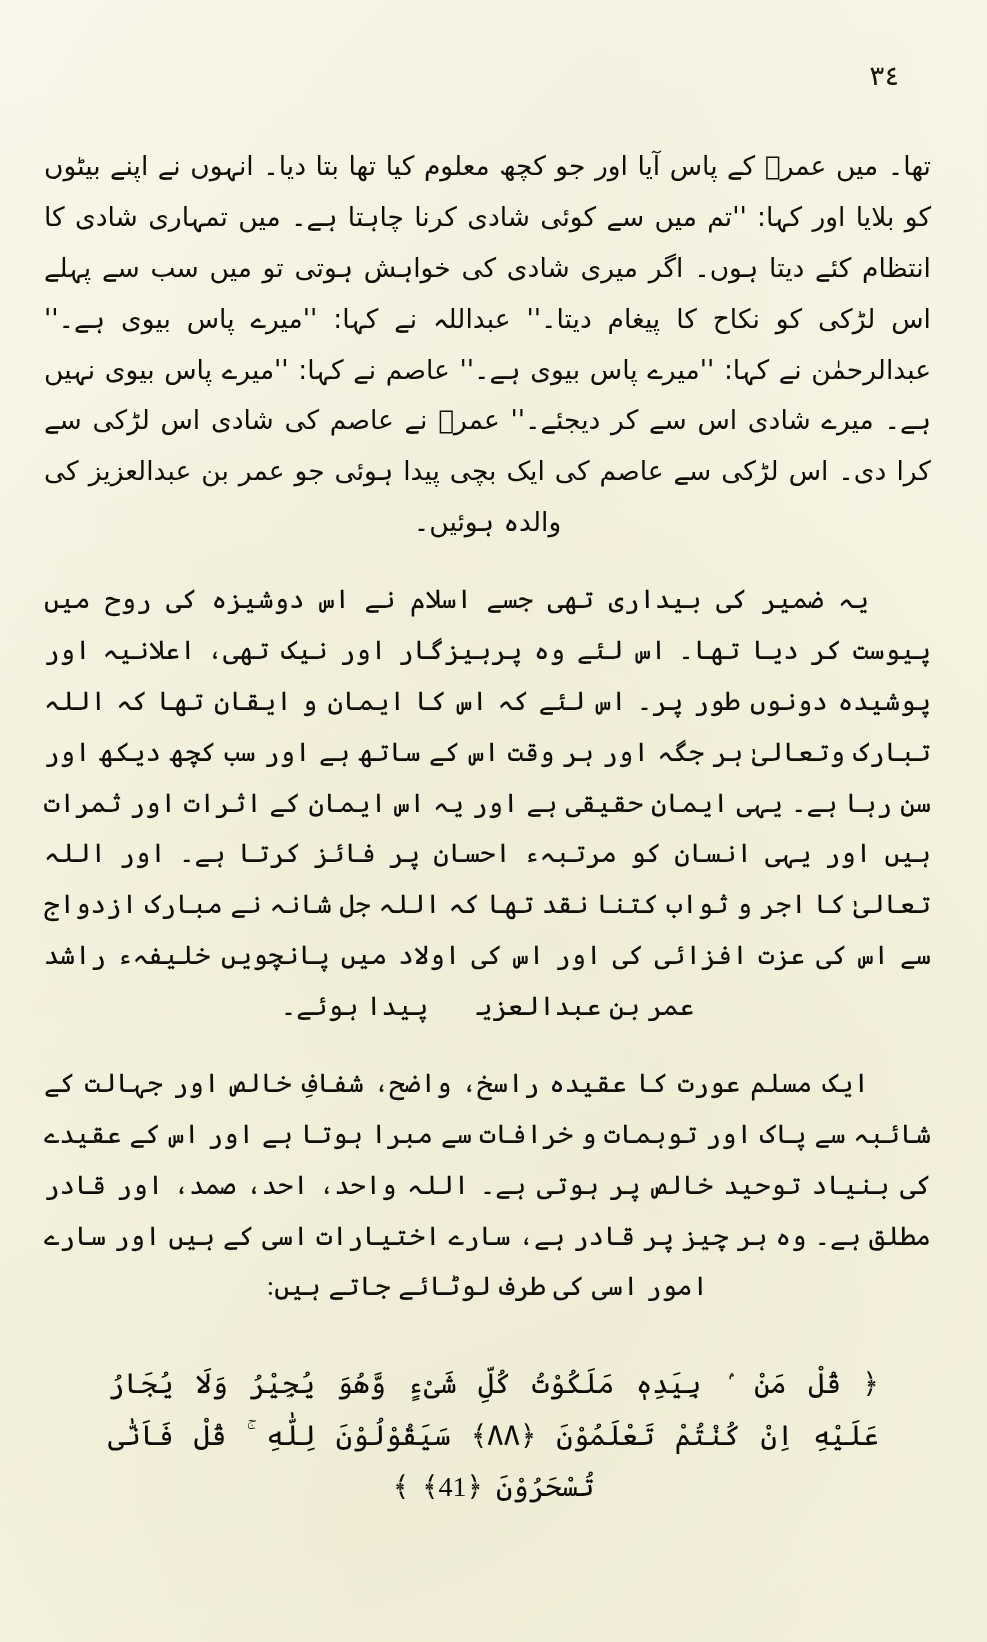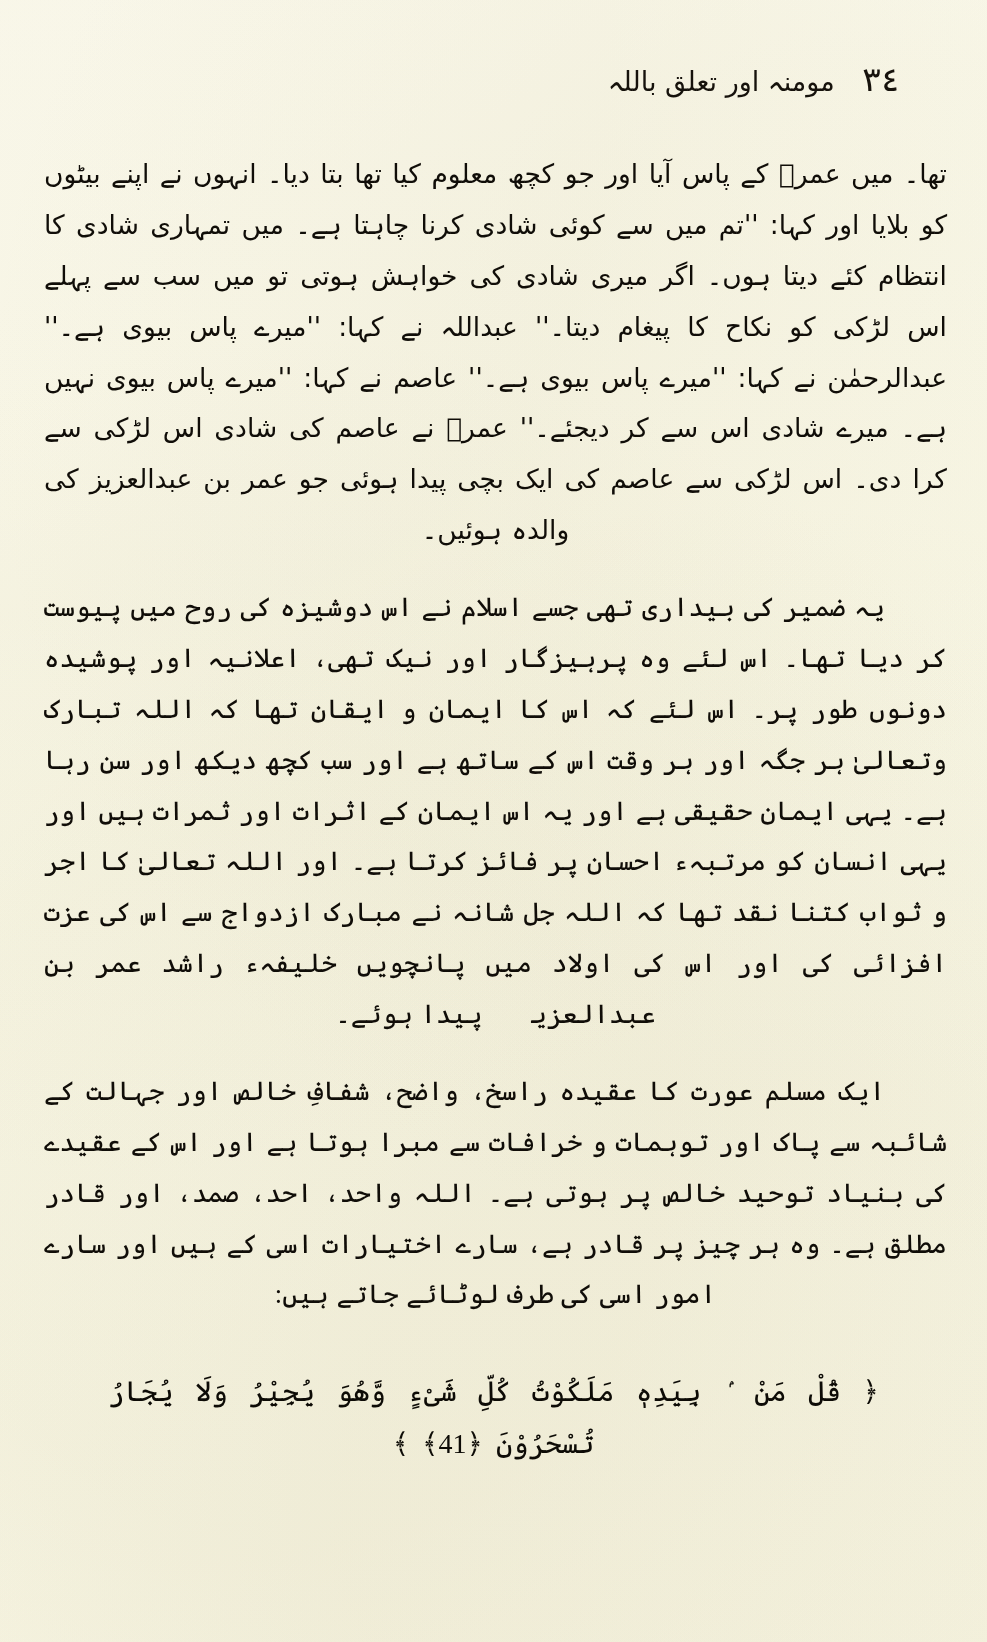--- a/index.html
+++ b/index.html
@@ -47,35 +47,35 @@
   .header {
     display: flex;
     flex-direction: row;
     justify-content: flex-start;
     align-items: baseline;
     gap: 28px;
     padding: 62px 88px 0 88px;
   }
   .header-page-number {
     font-family: Liberation Serif, serif;
-    font-size: 31px;
+    font-size: 25px;
     color: #16120c;
     letter-spacing: 1px;
     white-space: nowrap;
   }
   .header-title {
     font-family: "DejaVu Sans", sans-serif;
     font-size: 27px;
     color: #16120c;
     white-space: nowrap;
   }
 
   
   .body-block {
-    padding: 0 40px 0 44px;
+    padding: 0 56px 0 44px;
     margin-top: 50px;
   }
 
   p.para {
     margin: 0 0 26px 0;
     font-family: "DejaVu Sans", sans-serif;
     font-size: 26.5px;
     line-height: 1.92;
     color: #100d08;
     text-align: justify;
@@ -111,28 +111,28 @@
   .verse-line.l3 { text-align: center; }
 </style>
 </head>
 <body>
 
 <div class="page">
   <div class="content">
 
     <div class="header">
       <span class="header-page-number">٣٤</span>
-      <span class="header-title">مومنہ اور تعلق باللہ</span>
     </div>
 
     <div class="body-block">
       <p class="para">تھا۔ میں عمرؓ کے پاس آیا اور جو کچھ معلوم کیا تھا بتا دیا۔ انہوں نے اپنے بیٹوں کو بلایا اور کہا: ''تم میں سے کوئی شادی کرنا چاہتا ہے۔ میں تمہاری شادی کا انتظام کئے دیتا ہوں۔ اگر میری شادی کی خواہش ہوتی تو میں سب سے پہلے اس لڑکی کو نکاح کا پیغام دیتا۔'' عبداللہ نے کہا: ''میرے پاس بیوی ہے۔'' عبدالرحمٰن نے کہا: ''میرے پاس بیوی ہے۔'' عاصم نے کہا: ''میرے پاس بیوی نہیں ہے۔ میرے شادی اس سے کر دیجئے۔'' عمرؓ نے عاصم کی شادی اس لڑکی سے کرا دی۔ اس لڑکی سے عاصم کی ایک بچی پیدا ہوئی جو عمر بن عبدالعزیز کی والدہ ہوئیں۔</p>
       <p class="para indent">یہ ضمیر کی بیداری تھی جسے اسلام نے اس دوشیزہ کی روح میں پیوست کر دیا تھا۔ اس لئے وہ پرہیزگار اور نیک تھی، اعلانیہ اور پوشیدہ دونوں طور پر۔ اس لئے کہ اس کا ایمان و ایقان تھا کہ اللہ تبارک وتعالیٰ ہر جگہ اور ہر وقت اس کے ساتھ ہے اور سب کچھ دیکھ اور سن رہا ہے۔ یہی ایمان حقیقی ہے اور یہ اس ایمان کے اثرات اور ثمرات ہیں اور یہی انسان کو مرتبہء احسان پر فائز کرتا ہے۔ اور اللہ تعالیٰ کا اجر و ثواب کتنا نقد تھا کہ اللہ جل شانہ نے مبارک ازدواج سے اس کی عزت افزائی کی اور اس کی اولاد میں پانچویں خلیفہء راشد عمر بن عبدالعزیزؓ پیدا ہوئے۔</p>
       <p class="para indent">ایک مسلم عورت کا عقیدہ راسخ، واضح، شفافِ خالص اور جہالت کے شائبہ سے پاک اور توہمات و خرافات سے مبرا ہوتا ہے اور اس کے عقیدے کی بنیاد توحید خالص پر ہوتی ہے۔ اللہ واحد، احد، صمد، اور قادر مطلق ہے۔ وہ ہر چیز پر قادر ہے، سارے اختیارات اسی کے ہیں اور سارے امور اسی کی طرف لوٹائے جاتے ہیں:</p>
     </div>
 
     <div class="verse-block">
       <span class="verse-line l1">﴿ قُلْ مَنْ ۢ بِيَدِهٖ مَلَكُوْتُ كُلِّ شَىْءٍ وَّهُوَ يُجِيْرُ وَلَا يُجَارُ</span>
+      <span class="verse-line l2">عَلَيْهِ اِنْ كُنْتُمْ تَعْلَمُوْنَ ﴿٨٨﴾ سَيَقُوْلُوْنَ لِلّٰهِ ۚ قُلْ فَاَنّٰى</span>
       <span class="verse-line l3">تُسْحَرُوْنَ ﴿41﴾ ﴾</span>
     </div>
 
   </div>
 </div>
 
 </body></html>

